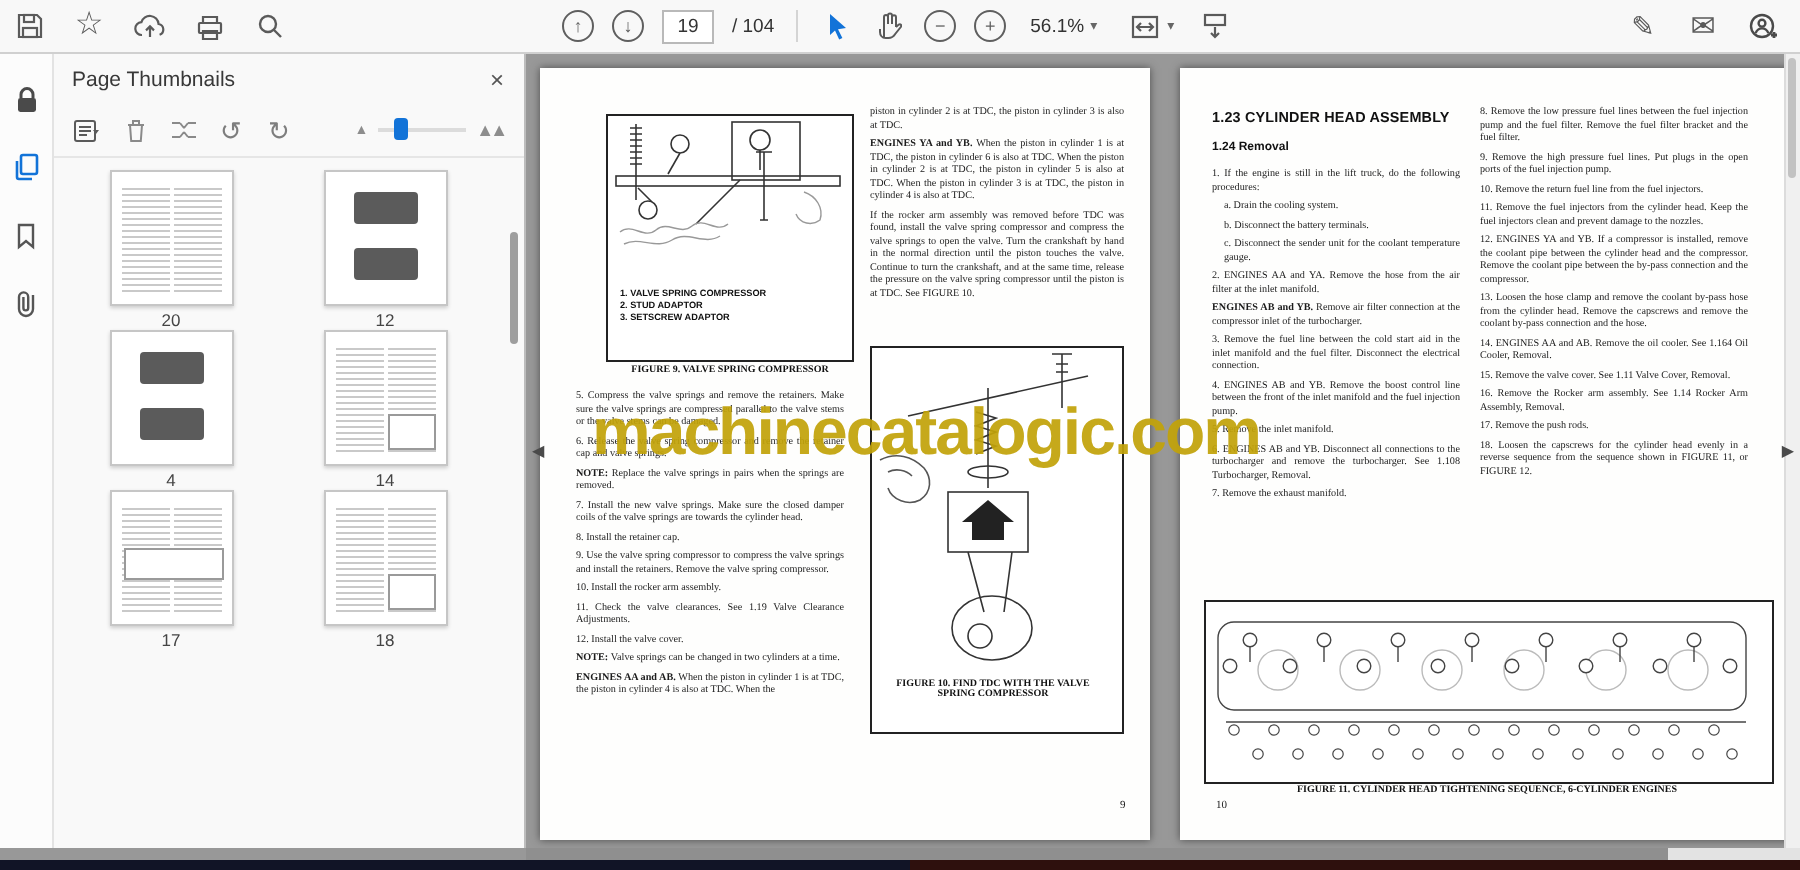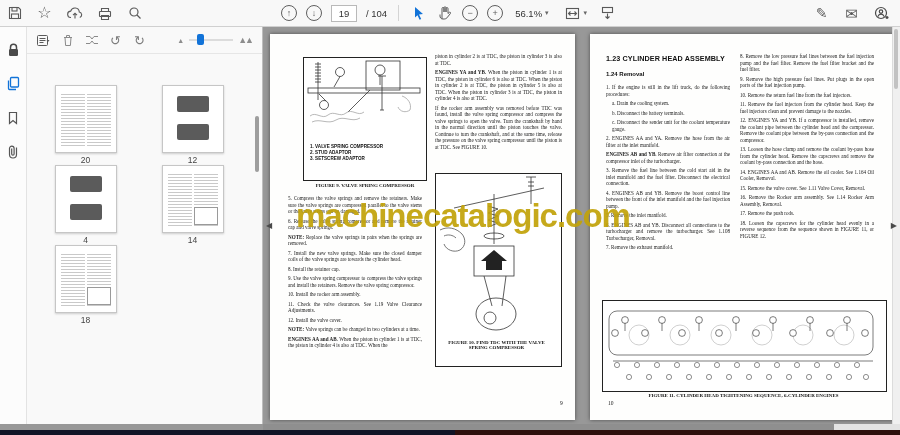--- a/index.html
+++ b/index.html
@@ -202,20 +202,24 @@
       </svg>
     </span>
   <span class="ico">
     <svg width="12" height="15" viewBox="0 0 12 15" fill="none" stroke="#555" stroke-width="1.2">
       <path d="M9.5 3.5v7a3.5 3.5 0 0 1-7 0v-6a2.3 2.3 0 0 1 4.6 0v5.5a1.2 1.2 0 0 1-2.4 0V4.5"></path>
       </svg>
     </span>
 </div>
 
 <div class="panel">
+  <div class="panel-head">
+    <span>Page Thumbnails</span>
+    <span class="panel-close">×</span>
+  </div>
   <div class="panel-tools">
     <span class="ico">
       <svg width="15" height="13" viewBox="0 0 15 13" fill="none" stroke="#5a5a5a" stroke-width="1">
         <rect x="1.5" y="1.5" width="10" height="10" rx="1"></rect>
           <path d="M3.5 4.5h6M3.5 6.5h6M3.5 8.5h4"></path>
         <path d="M12.5 6l1.5 2 1.5-2" fill="#5a5a5a" stroke="none" transform="translate(-2,0)"></path>
       </svg>
       </span>
     <span class="ico">
       <svg width="12" height="13" viewBox="0 0 12 13" fill="none" stroke="#8a8a8a" stroke-width="1">
@@ -259,20 +263,28 @@
         </div>
         <div class="tnum">4</div>
       </div>
       <div class="thumb">
         <div class="tpage k-mixed">
           <div class="tcol l"></div>
           <div class="tcol r"></div>
           <div class="tbox"></div>
         </div>
         <div class="tnum">14</div>
+      </div>
+      <div class="thumb">
+        <div class="tpage k-wide">
+          <div class="tcol l"></div>
+          <div class="tcol r"></div>
+          <div class="tbox"></div>
+        </div>
+        <div class="tnum">17</div>
       </div>
       <div class="thumb">
         <div class="tpage k-mixed">
           <div class="tcol l"></div>
           <div class="tcol r"></div>
           <div class="tbox"></div>
         </div>
         <div class="tnum">18</div>
       </div>
     </div>

